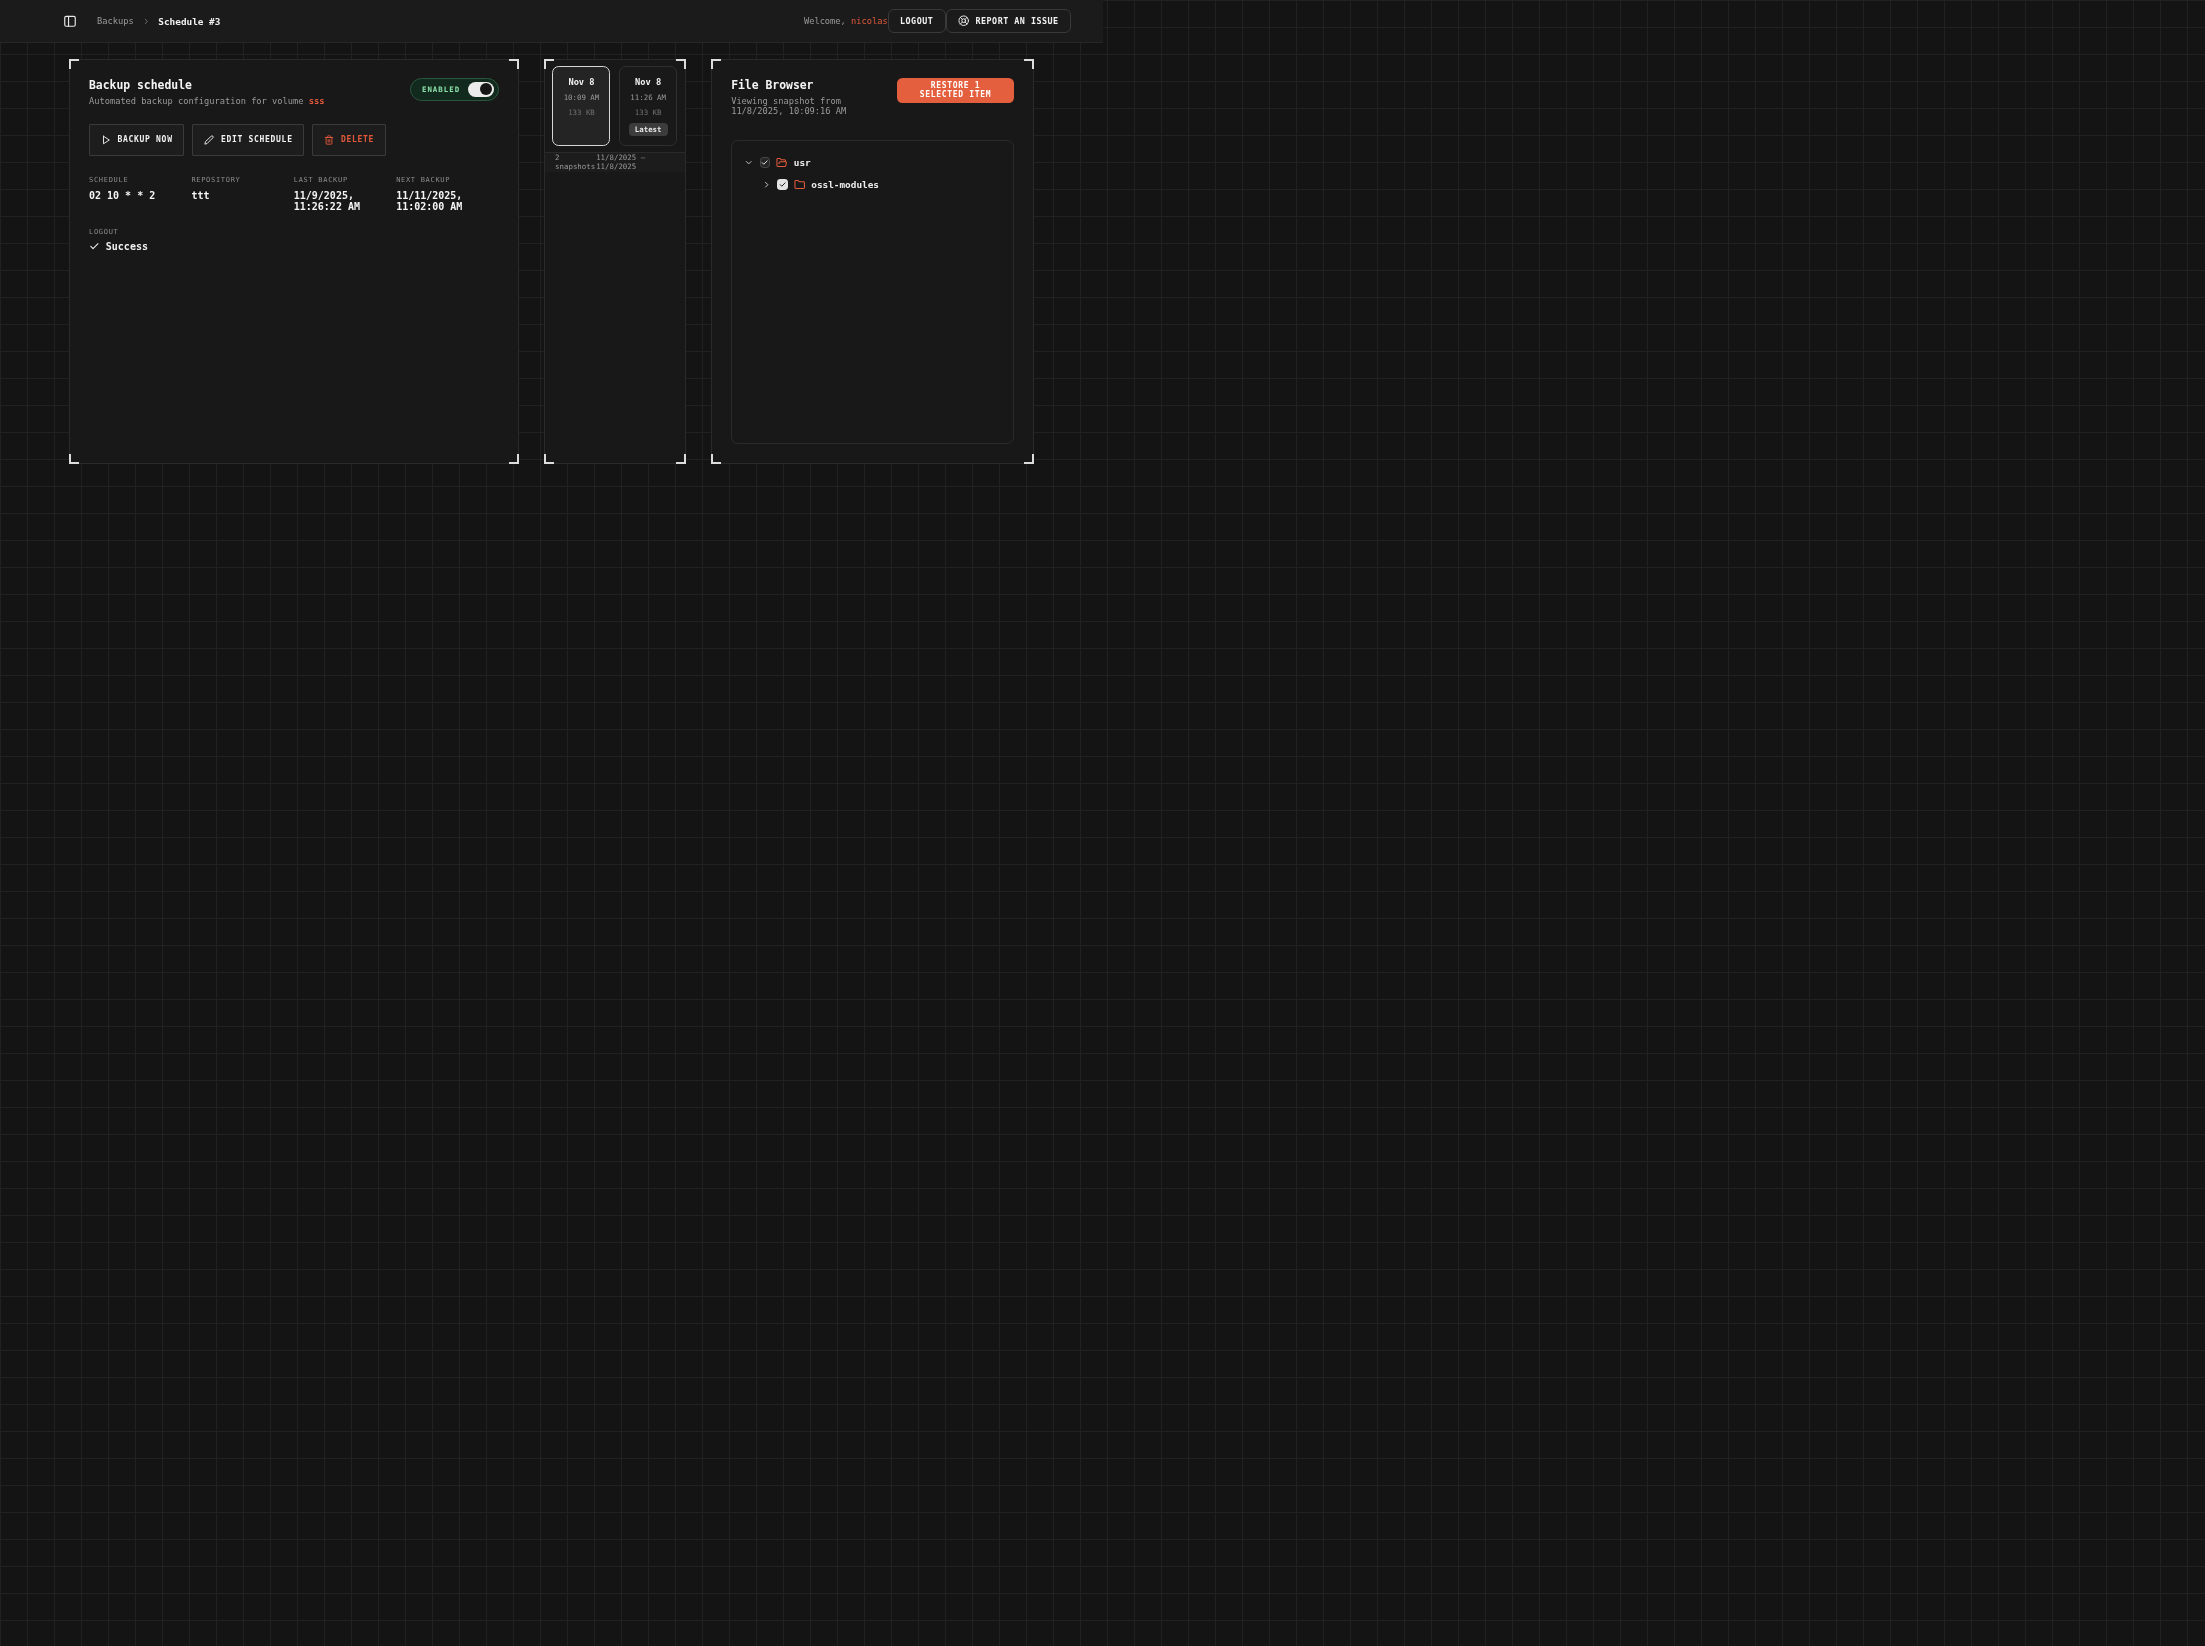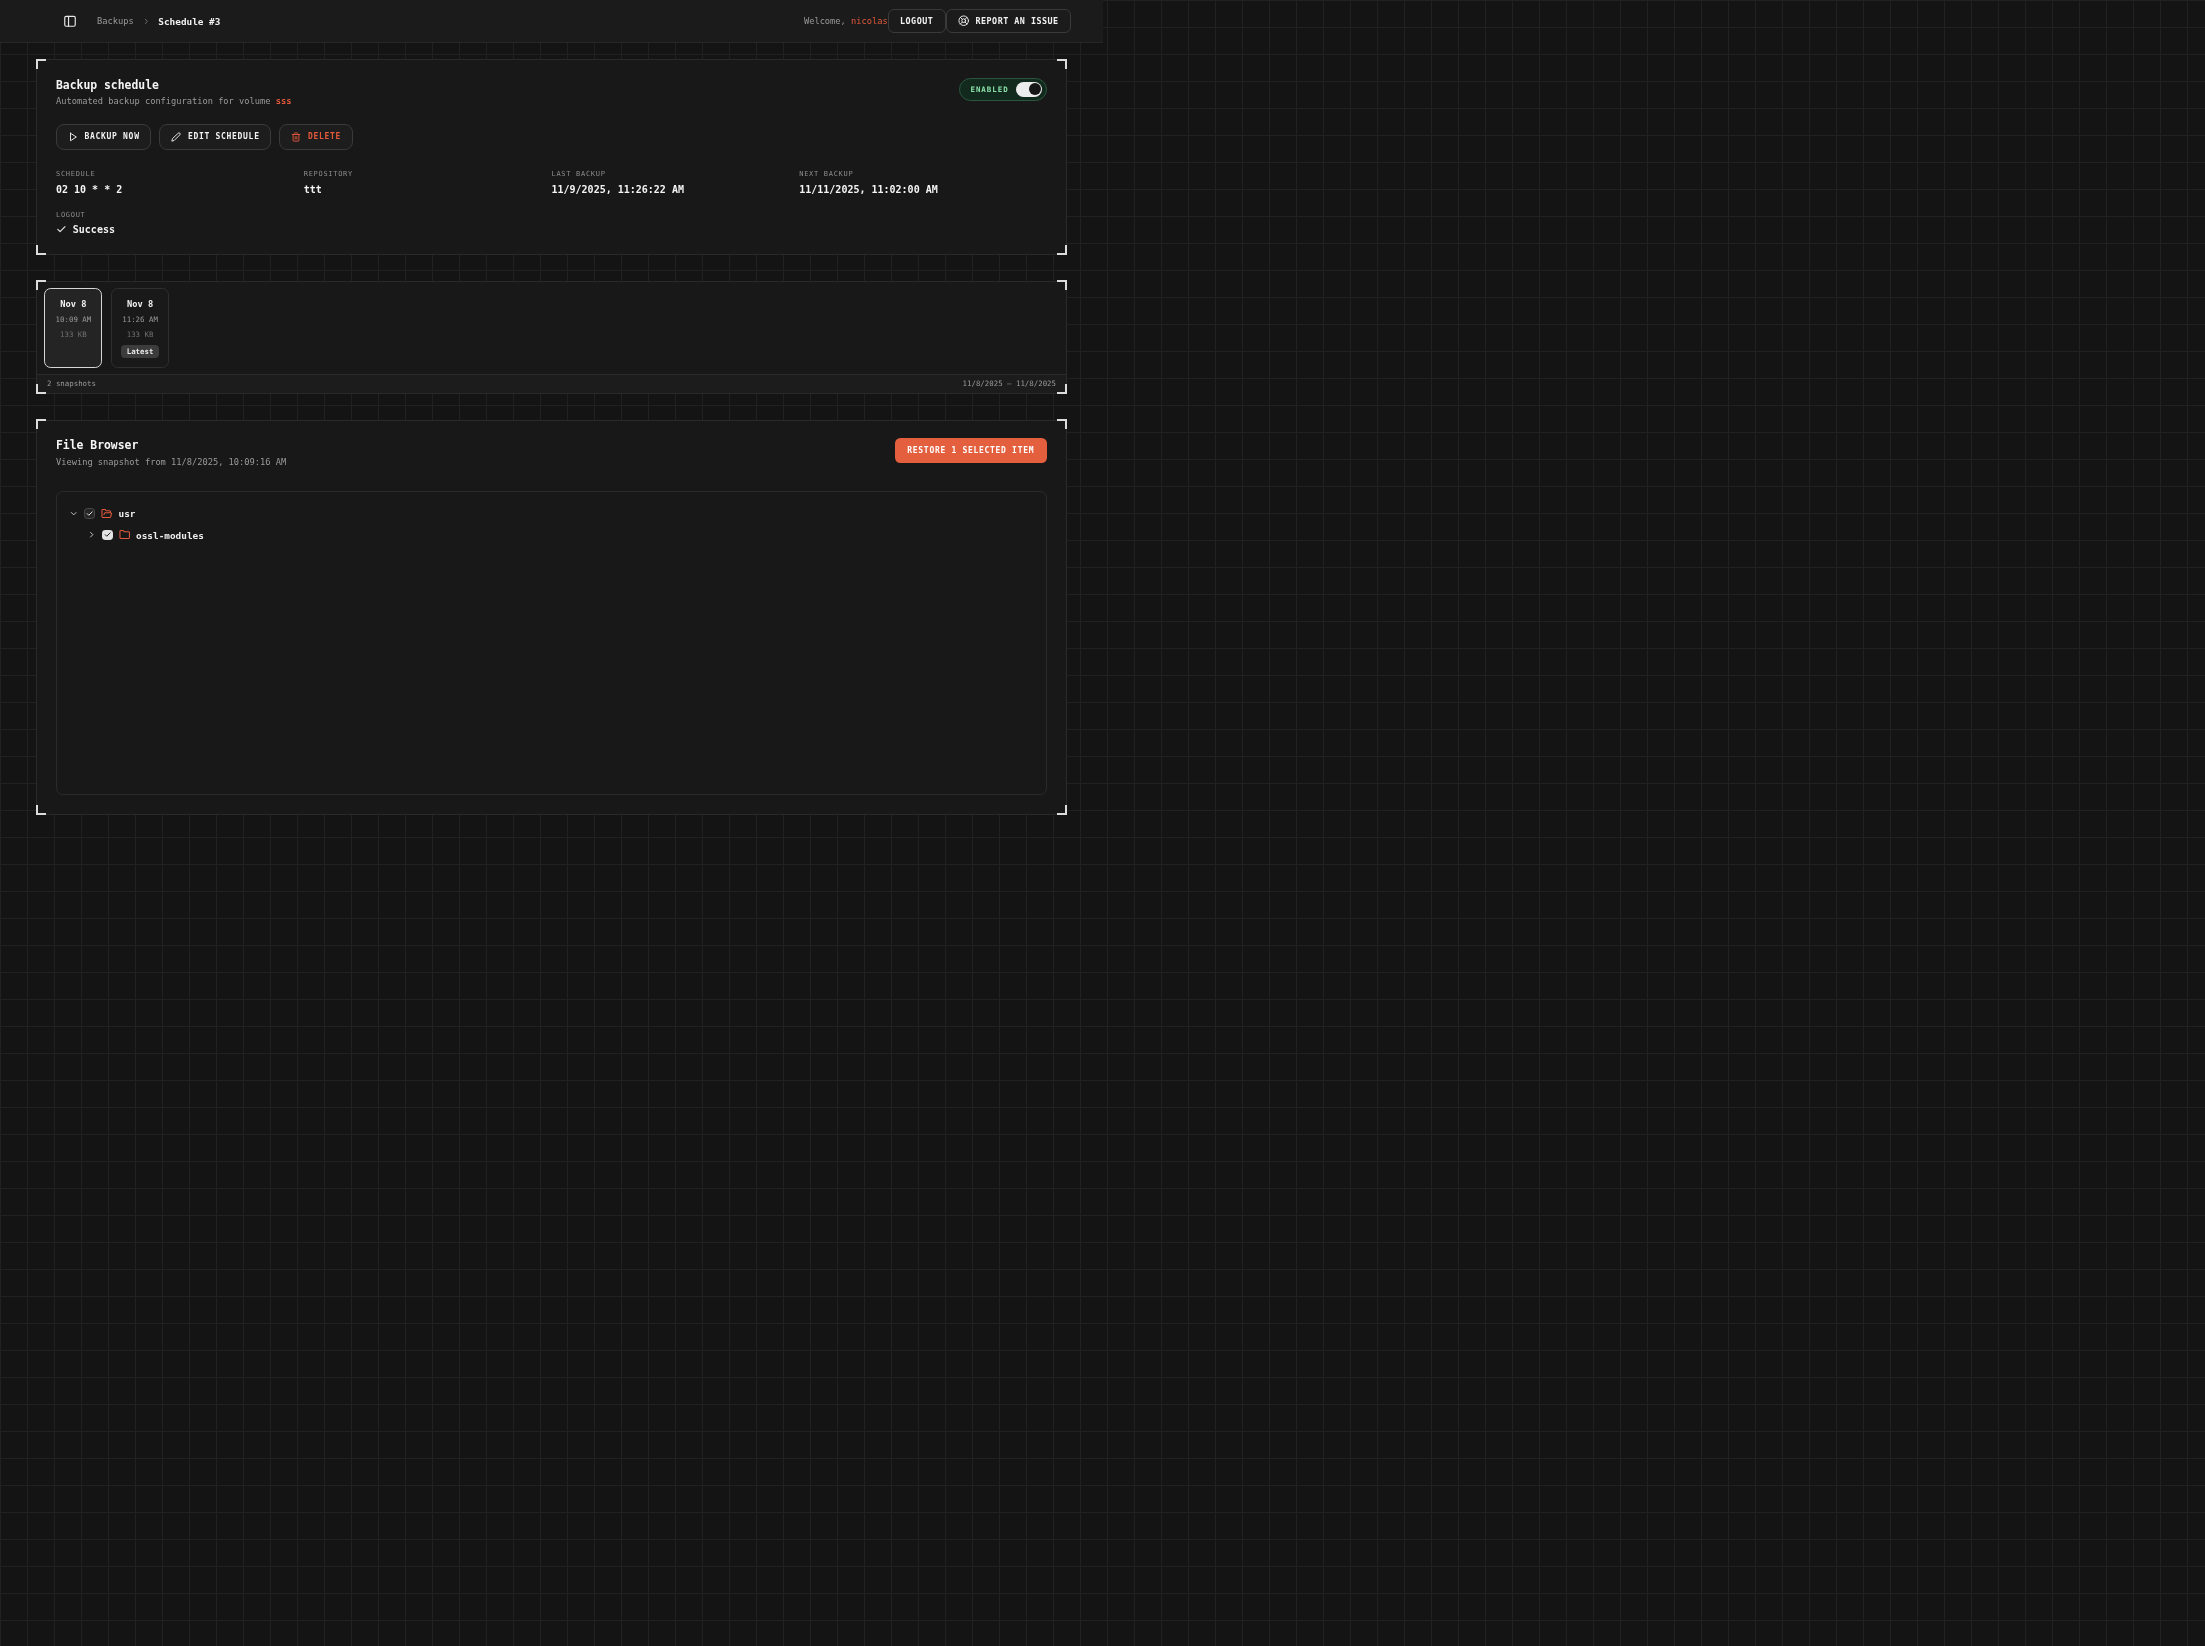--- a/index.html
+++ b/index.html
@@ -30,21 +30,21 @@
   .welcome .user { color:#e4593b; }
   .ghost-btn {
     display:flex; align-items:center; gap:6px;
     height:24px; padding:0 11.4px;
     background:transparent; border:0.7px solid #3a3a3a; border-radius:6px;
     color:#f2f2f2; font-family:inherit; font-size:8.4px; font-weight:bold; letter-spacing:0.5px;
     cursor:pointer;
   }
 
   
-  .main { padding:16px 36px 0; display:flex; flex-direction:column; gap:25.6px; }
+  .main { padding:16px 69px 0; display:flex; flex-direction:row; gap:25.6px; }
   .card { position:relative; background:#181818; border:0.7px solid #2a2a2a; }
   .corner { position:absolute; width:10px; height:10px; border:0 solid #dcdcdc; pointer-events:none; }
   .corner.tl { top:-1.3px; left:-1.3px; border-top-width:2px; border-left-width:2px; }
   .corner.tr { top:-1.3px; right:-1.3px; border-top-width:2px; border-right-width:2px; }
   .corner.bl { bottom:-1.3px; left:-1.3px; border-bottom-width:2px; border-left-width:2px; }
   .corner.br { bottom:-1.3px; right:-1.3px; border-bottom-width:2px; border-right-width:2px; }
 
   
   .card-pad { padding:17.5px 19px 19px; }
   .sched-head { display:flex; align-items:flex-start; justify-content:space-between; }
@@ -56,22 +56,22 @@
     padding:3.4px 4px 3.4px 10.8px; border-radius:672px;
     border:0.7px solid #2b5740; background:#112a1d; cursor:pointer;
   }
   .enabled-pill .lbl { font-size:7.4px; font-weight:bold; letter-spacing:1px; color:#8ce0a9; }
   .switch { position:relative; width:26px; height:15px; border-radius:672px; background:#ececec; }
   .switch .knob { position:absolute; top:1.3px; right:1.3px; width:12px; height:12px; border-radius:50%; background:#161616; }
 
   .btn-row { display:flex; gap:8px; margin-top:17.5px; }
   .tool-btn {
     display:flex; align-items:center; gap:6.7px;
-    height:26px; padding:0 10.8px;
-    background:#1d1d1d; border:0.7px solid #3a3a3a; border-radius:8px;
+    height:32px; padding:0 10.8px;
+    background:#1d1d1d; border:0.7px solid #3a3a3a; border-radius:1px;
     color:#f2f2f2; font-family:inherit; font-size:8px; font-weight:bold; letter-spacing:0.7px;
     cursor:pointer;
   }
   .tool-btn.danger { color:#e4593b; }
 
   .fields { display:grid; grid-template-columns:repeat(4,1fr); margin-top:20px; }
   .field-label { font-size:7px; letter-spacing:0.7px; color:#8c8c8c; }
   .field-value { margin-top:6px; font-size:10px; font-weight:bold; color:#f5f5f5; }
   .status-block { margin-top:16px; }
   .status-line { margin-top:5.4px; display:flex; align-items:center; gap:6px; font-size:10px; font-weight:bold; color:#f0f0f0; }

